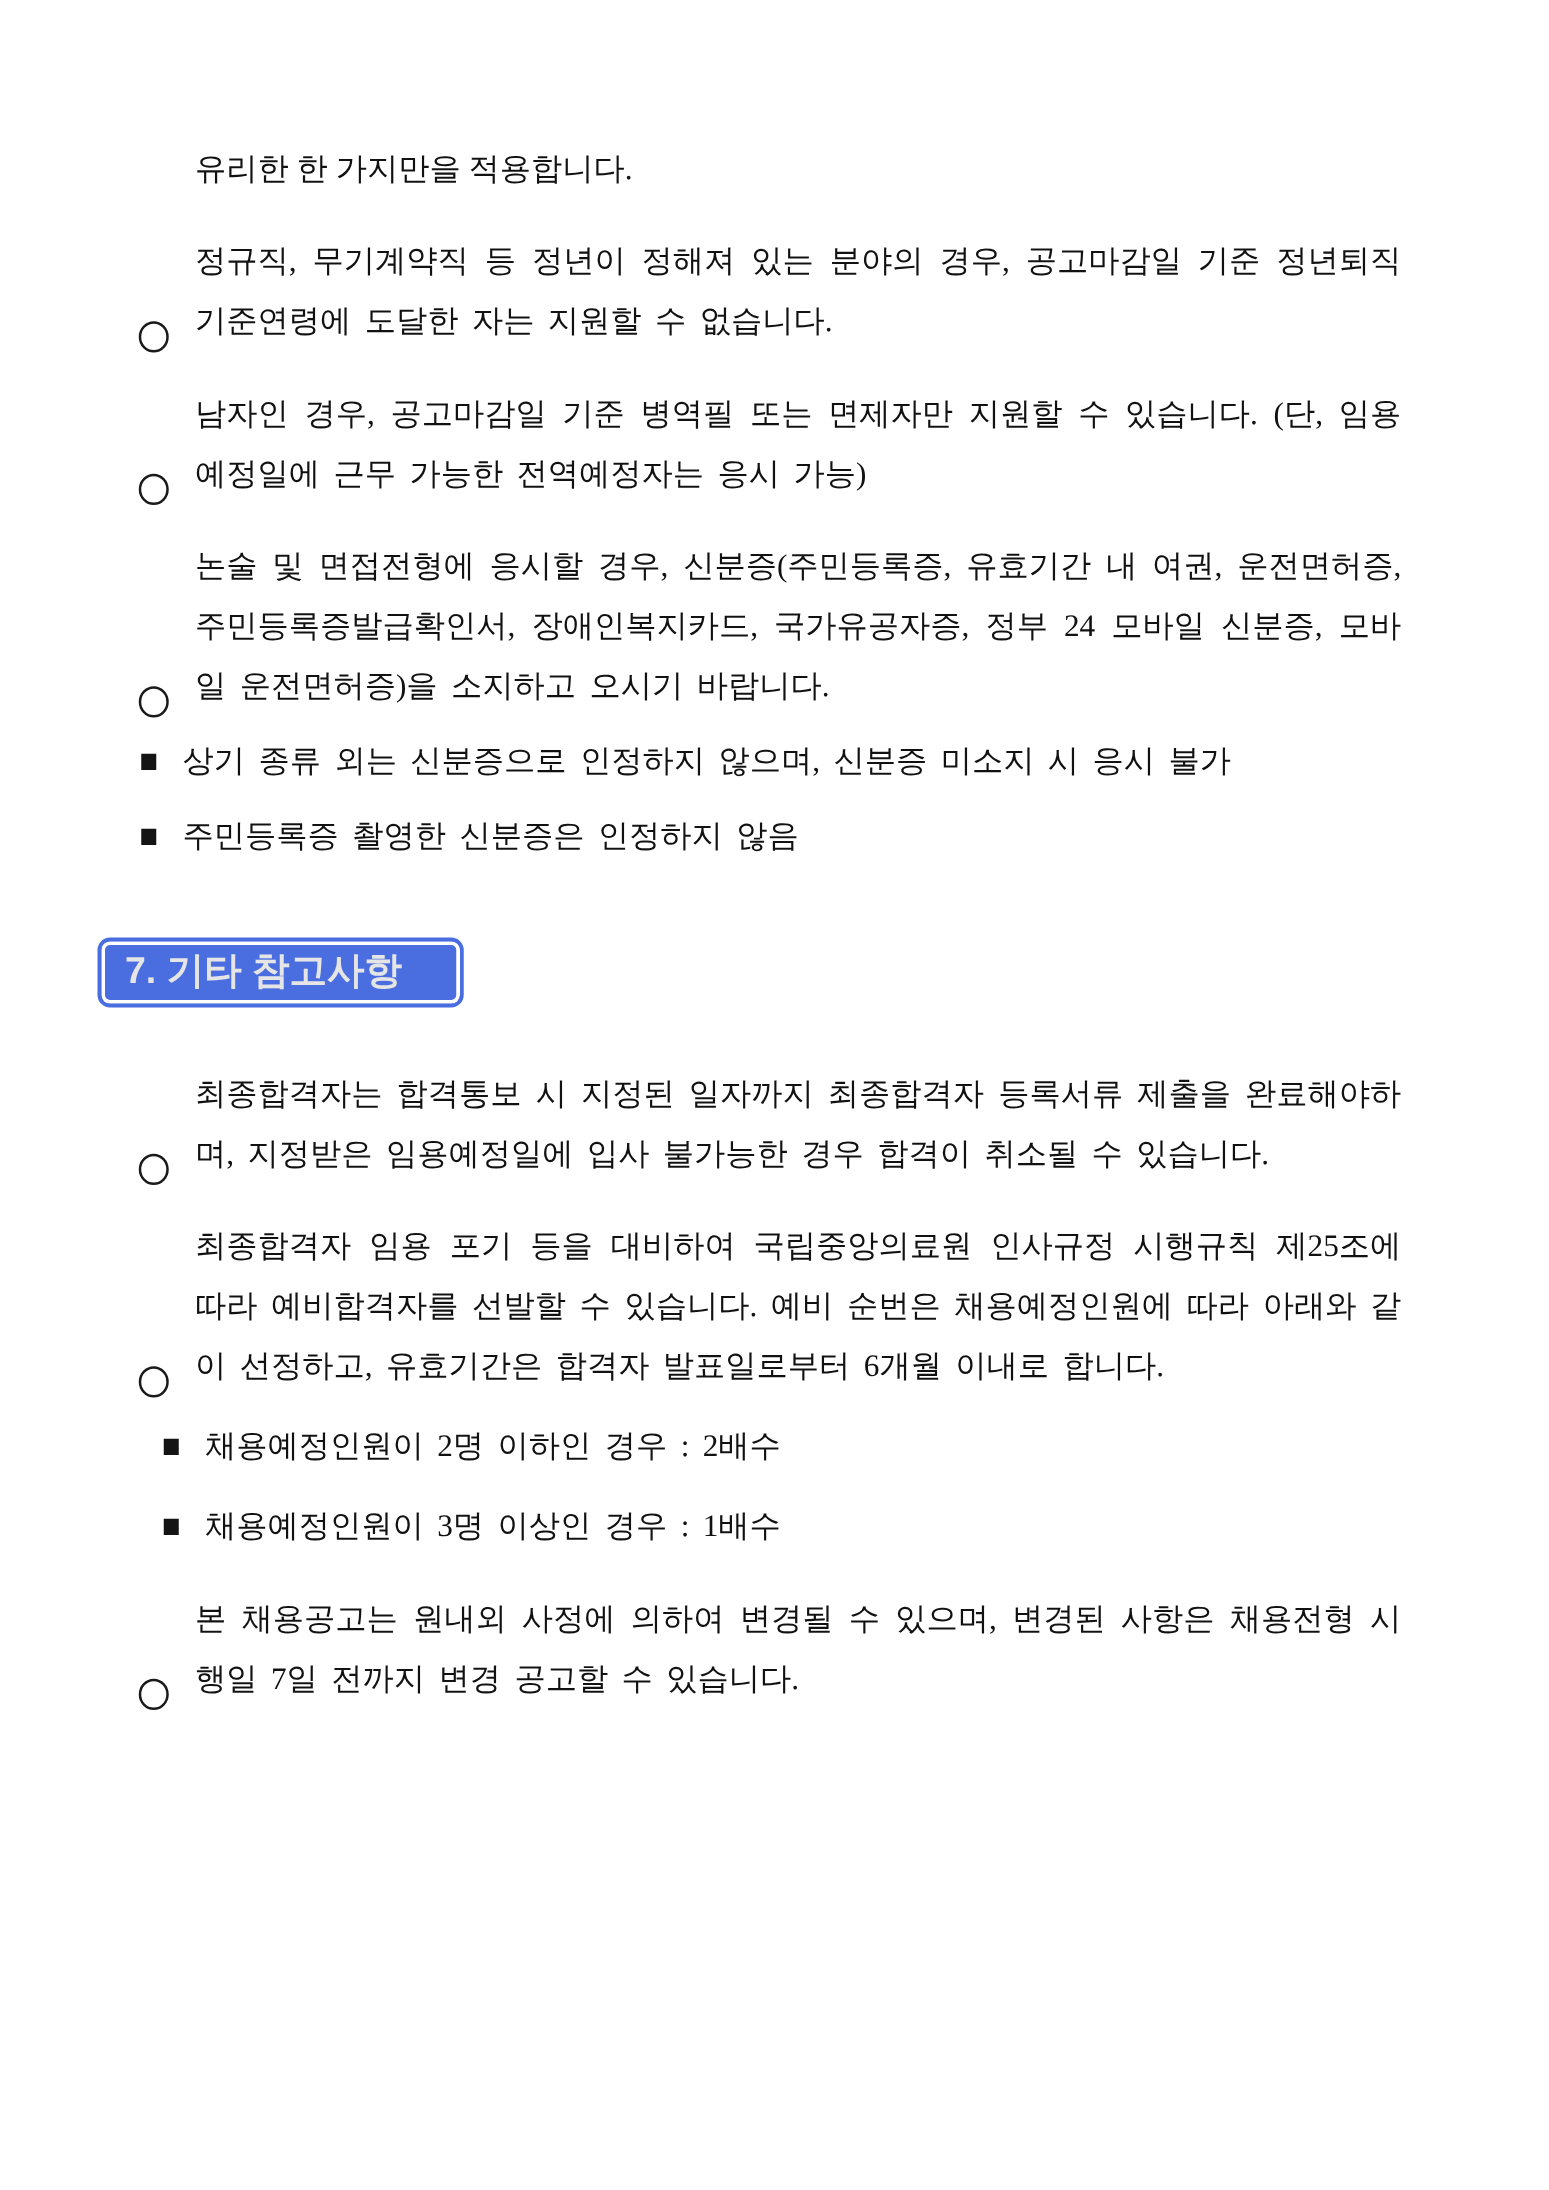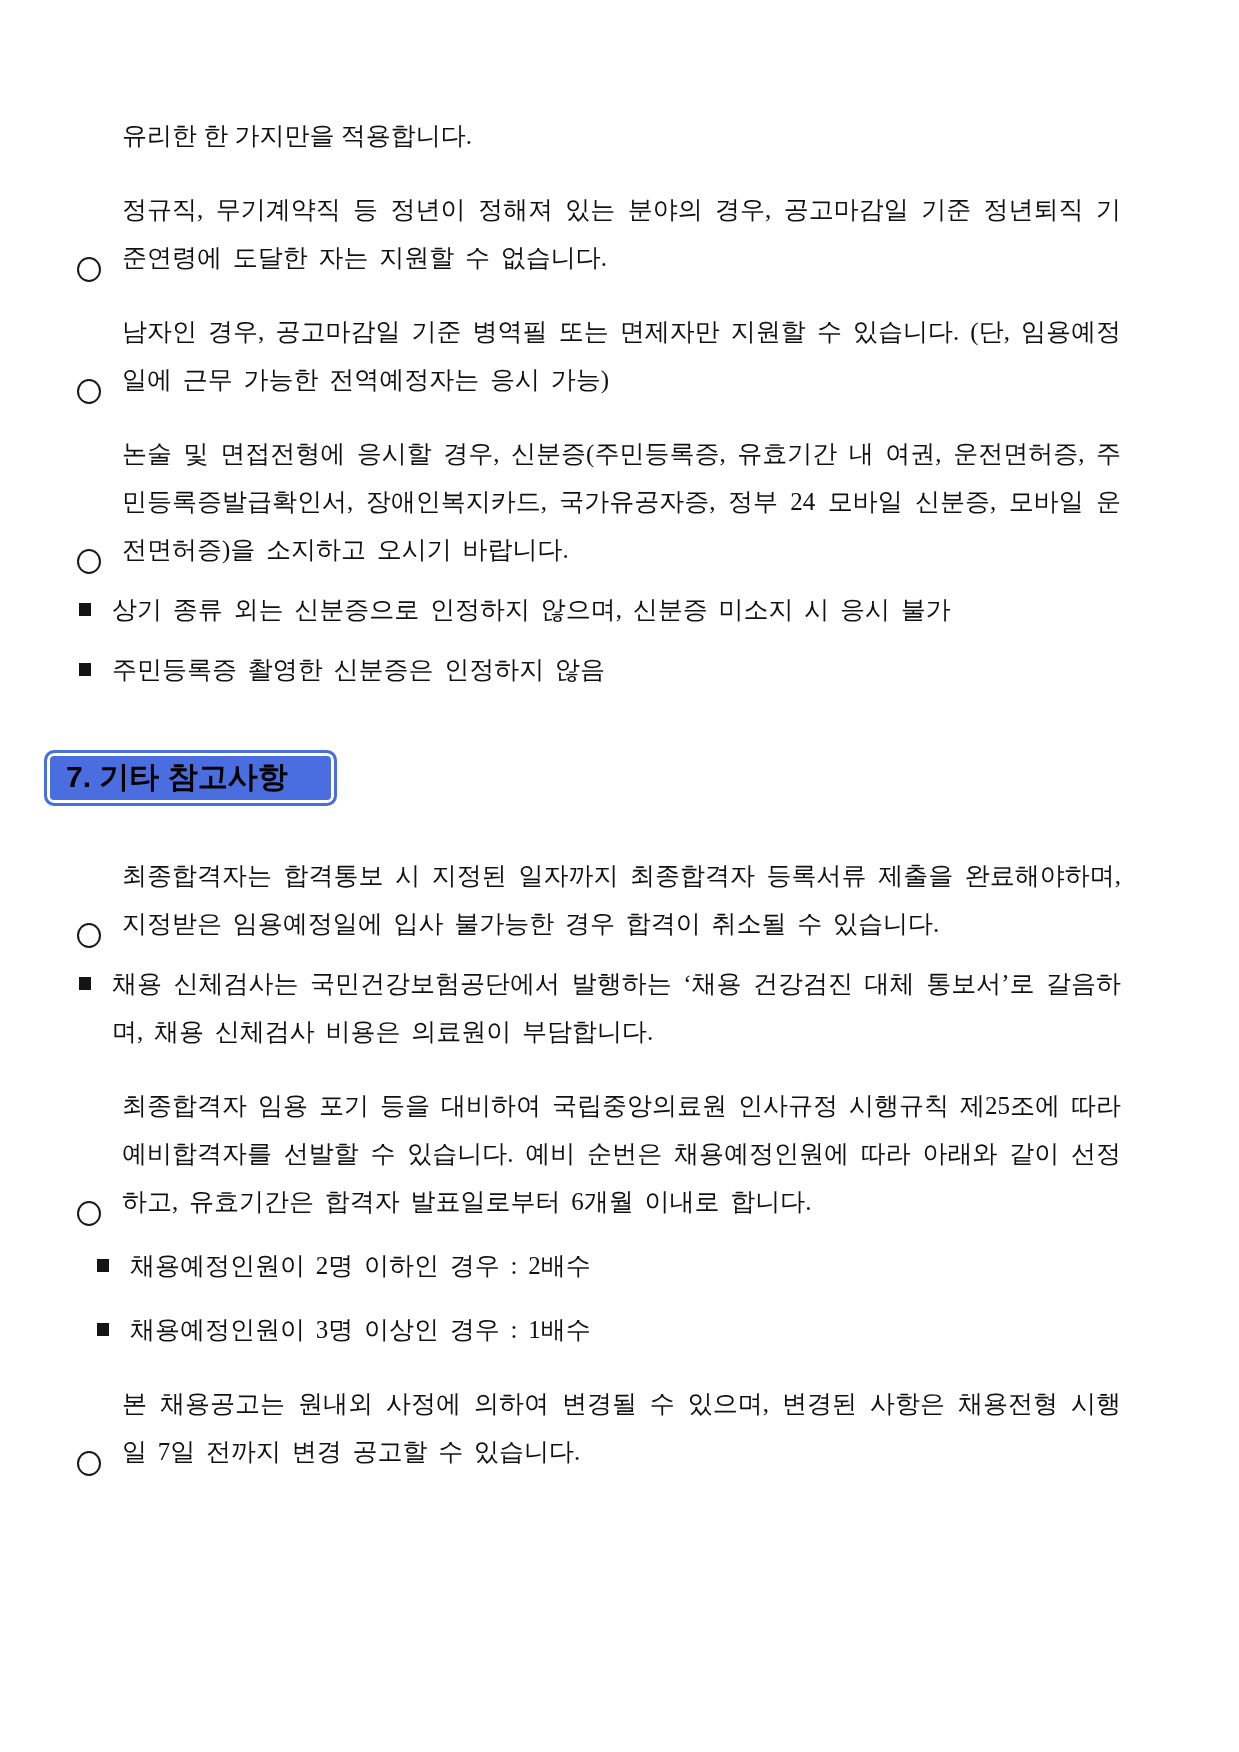--- a/index.html
+++ b/index.html
@@ -7,21 +7,21 @@
     --text-color:#111111;
     --page-bg:#ffffff;
   }
   html,body{margin:0;padding:0;background:#888;}
   .page{
     position:relative;
     width:1239px;height:1752px;
     margin:0 auto;
     background:var(--page-bg);
     box-sizing:border-box;
-    padding:112px 118px 40px 77px;
+    padding:112px 118px 40px 111px;
     overflow:hidden;
     font-family:"Liberation Serif","DejaVu Serif",serif;
     color:var(--text-color);
     font-size:25px;
     line-height:48px;
   }
   p{margin:0;}
   .cont{margin-left:45px;}
   .bullet{display:flex;margin-top:26px;align-items:flex-end;}
   .bullet .marker-col{flex:0 0 45px;}
@@ -37,21 +37,21 @@
   .btext{flex:1;text-align:justify;word-spacing:0.18em;}
   .sub .btext{text-align:left;}
   .heading-wrap{margin:56px 0 46px -33px;}
   .sec-head{
     position:relative;
     display:inline-block;
     background:var(--accent-blue);
     border:3px solid var(--accent-blue);
     border-radius:10px;
     box-shadow:inset 0 0 0 3px #ffffff;
-    color:#000000;
+    color:#e5e5e5;
     font-family:"Liberation Sans","DejaVu Sans",sans-serif;
     font-weight:bold;
     font-size:30px;
     line-height:1;
     padding:9px 46px 11px 19px;
     min-width:230px;
     box-sizing:border-box;
   }
   .sec-head::after{
     content:"";
@@ -111,26 +111,20 @@
   </div>
 
 
   <div class="bullet">
     <span class="marker-col">
         <span class="circle"></span>
       </span>
     <p class="btext">최종합격자는 합격통보 시 지정된 일자까지 최종합격자 등록서류 제출을 완료해야하며, 지정받은 임용예정일에 입사 불가능한 경우 합격이 취소될 수 있습니다.</p>
   </div>
 
-  <div class="sub">
-    <span class="marker-col">
-        <span class="square"></span>
-      </span>
-    <p class="btext" style="text-align:justify;">채용 신체검사는 국민건강보험공단에서 발행하는 ‘채용 건강검진 대체 통보서’로 갈음하며, 채용 신체검사 비용은 의료원이 부담합니다.</p>
-  </div>
 
   <div class="bullet">
     <span class="marker-col">
         <span class="circle"></span>
       </span>
     <p class="btext">최종합격자 임용 포기 등을 대비하여 국립중앙의료원 인사규정 시행규칙 제25조에 따라 예비합격자를 선발할 수 있습니다. 예비 순번은 채용예정인원에 따라 아래와 같이 선정하고, 유효기간은 합격자 발표일로부터 6개월 이내로 합니다.</p>
   </div>
 
   <div class="sub indent">
     <span class="marker-col">

